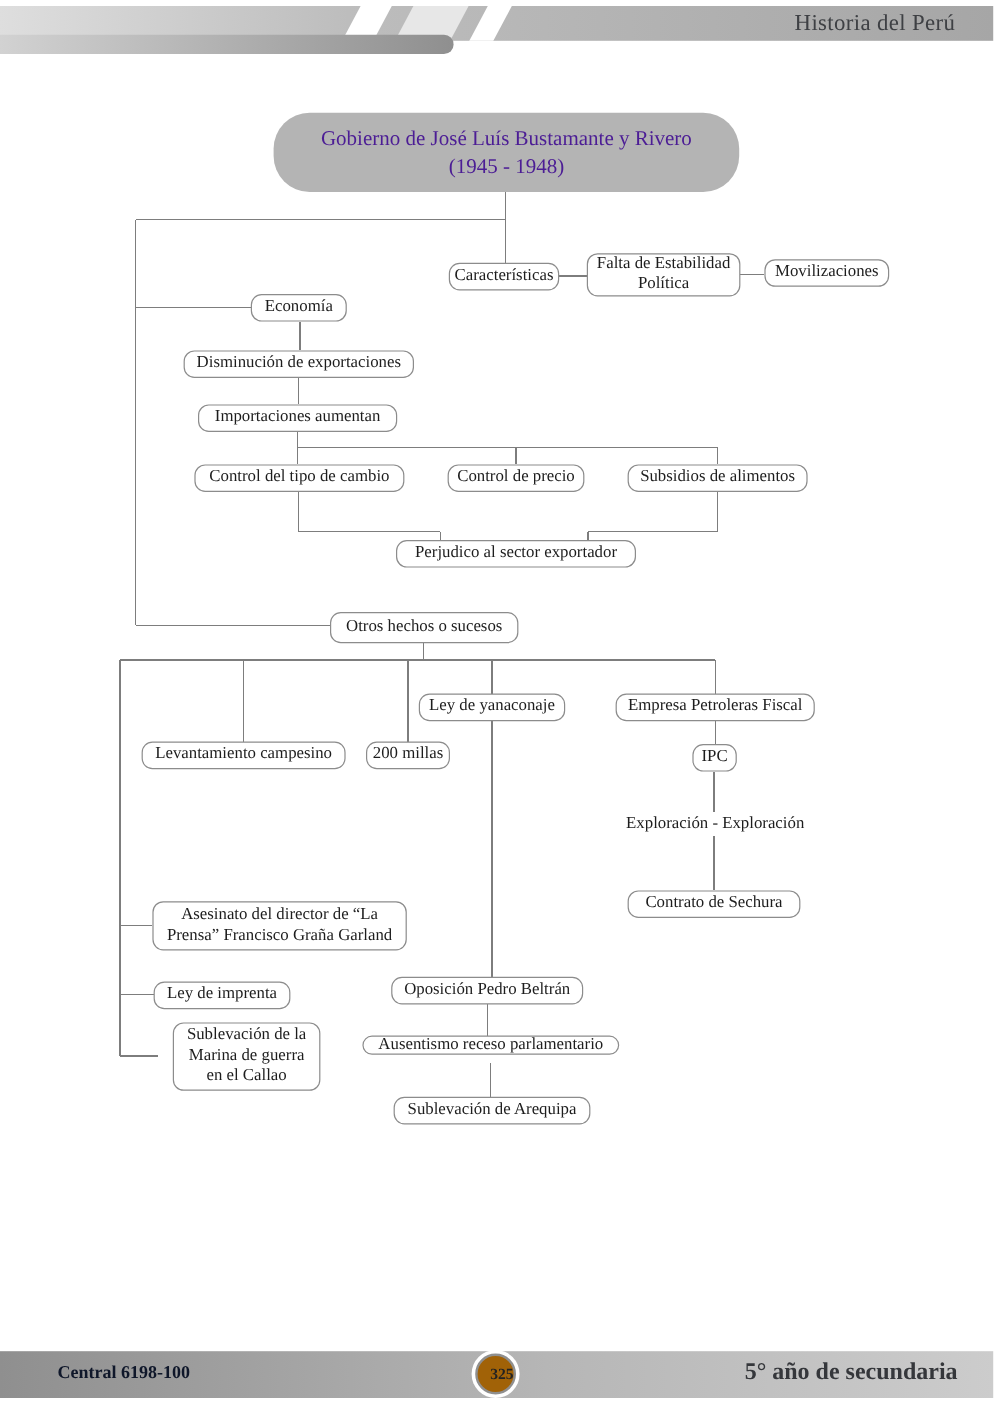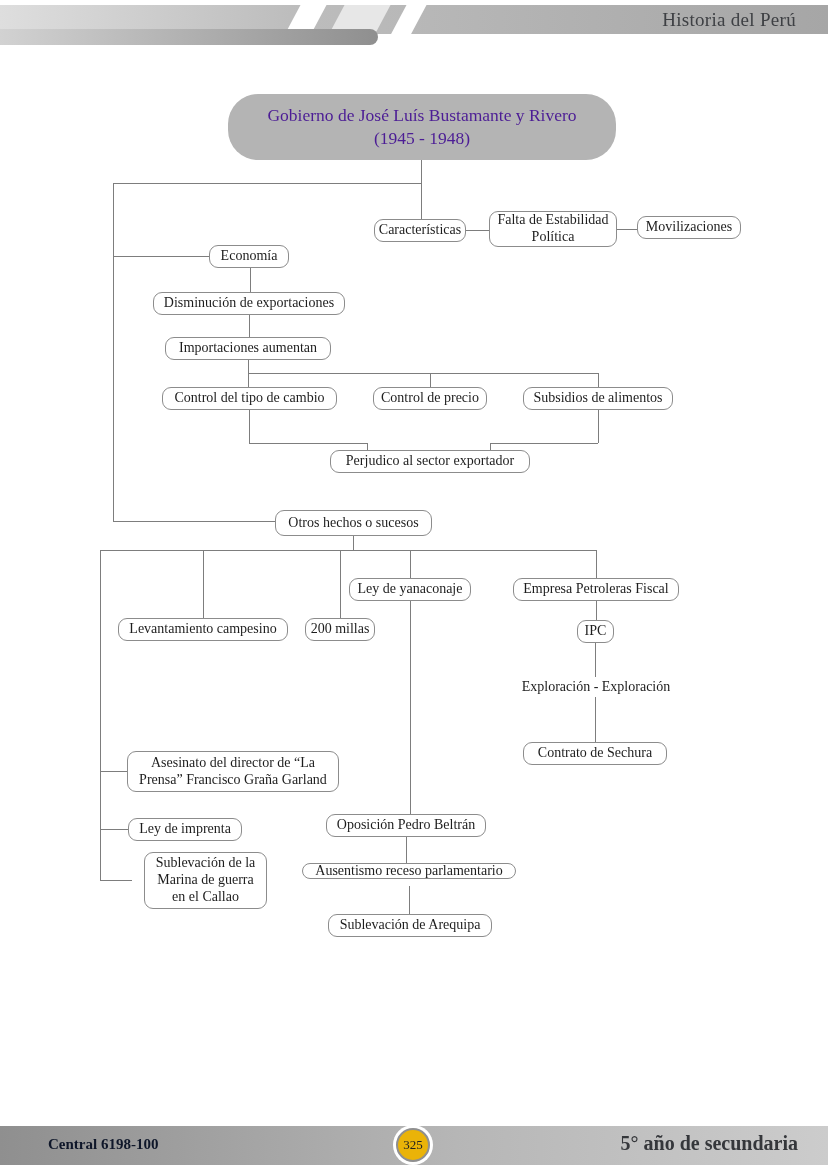--- a/index.html
+++ b/index.html
@@ -29,23 +29,23 @@
     justify-content:center;text-align:center;background:#ffffff;border:1px solid #8c8c8c;
     border-radius:9px;font-size:14px;line-height:1.2;color:#1d1d1d;padding:1px 4px;}
   .node.plain{border:none;background:transparent;}
 
   
   .footer-bar{position:absolute;left:0;top:1126px;width:828px;height:39px;z-index:1;
     background:linear-gradient(90deg,#8f8f8f 0%,#b6b6b6 55%,#cccccc 100%);}
   .footer-left{position:absolute;left:48px;top:1136px;z-index:2;color:#0f172a;
     font-weight:bold;font-size:15px;}
   .badge{position:absolute;left:396px;top:1128px;width:34px;height:34px;z-index:3;
-    border-radius:50%;background:#eab308;border:2px solid #8f8f8f;box-shadow:0 0 0 3px #ffffff;
-    box-sizing:border-box;display:flex;align-items:center;justify-content:center;
-    font-size:13px;font-weight:normal;color:#222222;}
+    border-radius:50%;background:#a16207;border:2px solid #8f8f8f;box-shadow:0 0 0 3px #ffffff;
+    box-sizing:border-box;display:flex;align-items:center;justify-content:flex-end;
+    font-size:13px;font-weight:bold;color:#222222;}
   .footer-right{position:absolute;right:30px;top:1132px;z-index:2;color:#35373b;
     font-weight:bold;font-size:20px;}
 </style>
 </head>
 <body>
 
 <div class="page">
 
   <div class="header-bar1">
     <div class="hstripe s1"></div>

